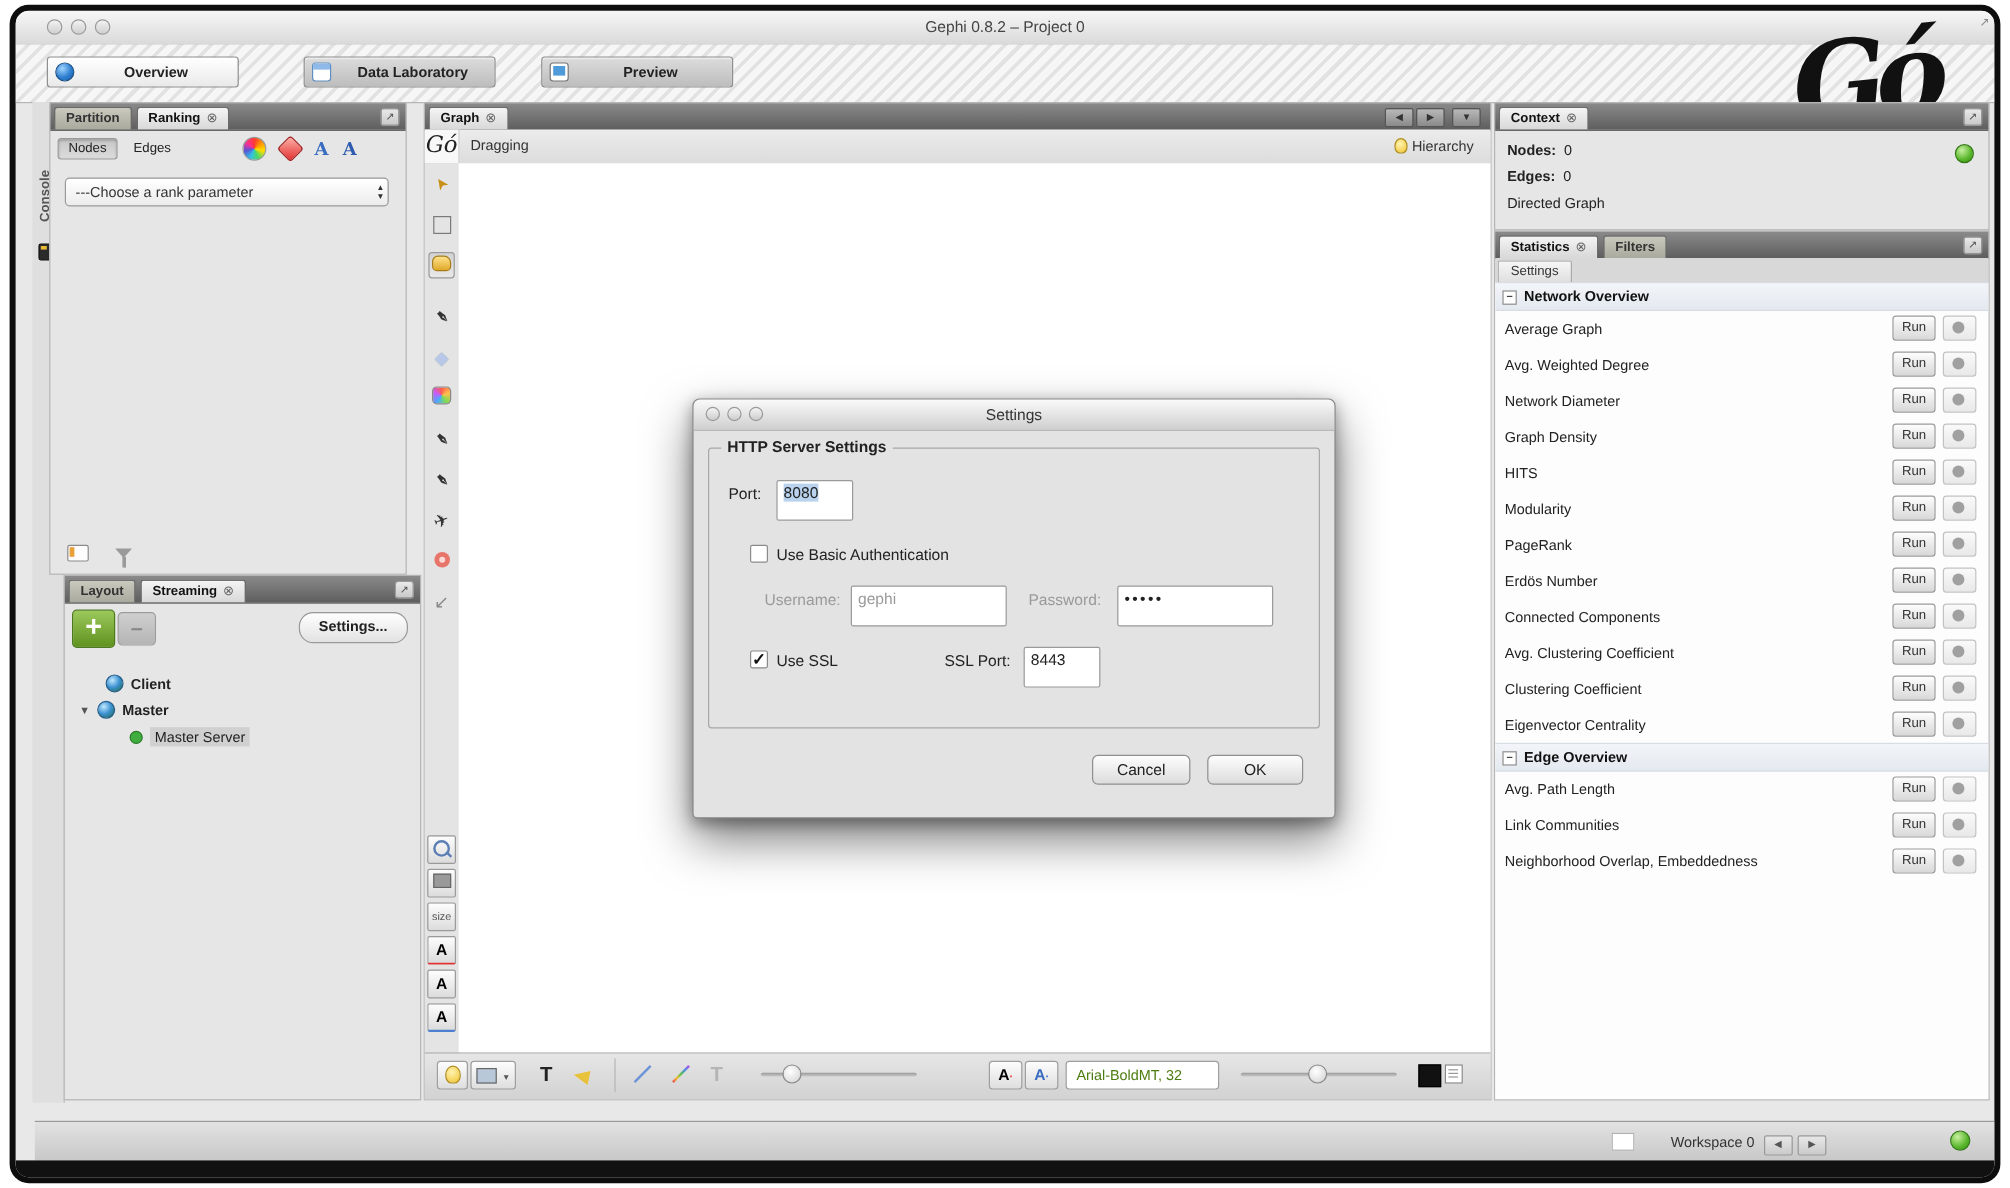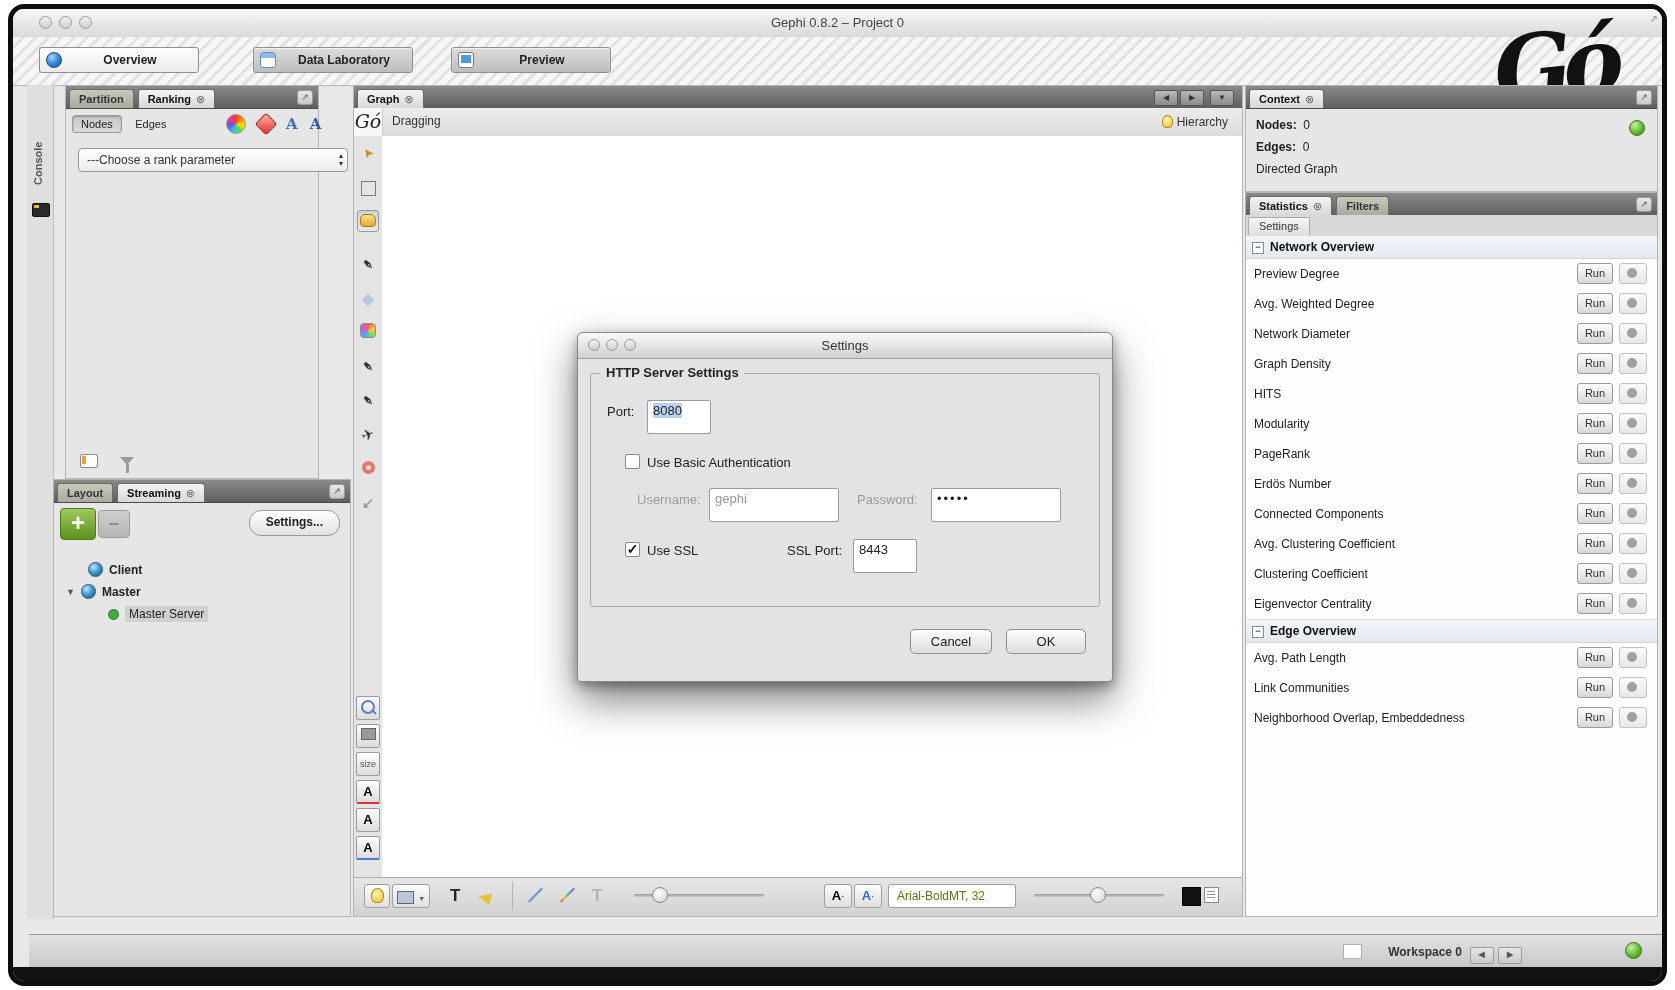--- a/index.html
+++ b/index.html
@@ -128,21 +128,21 @@
   .collapse-box{display:inline-block;width:10px;height:10px;border:1px solid #8a8a8a;background:#fff;font-size:9px;line-height:9px;text-align:center;color:#444;margin-right:6px;vertical-align:1px;}
   .stat-sec-title{display:inline;}
   .stat-row{position:relative;height:30px;font-size:12px;color:#222;}
   .stat-label{position:absolute;left:8px;top:8px;}
   .run-btn{position:absolute;right:44px;top:4px;width:34px;height:19px;border:1px solid #9a9a9a;border-radius:3px;
     background:linear-gradient(#fdfdfd,#d8d8d8);font-size:11px;color:#333;text-align:center;line-height:18px;}
   .info-btn{position:absolute;right:10px;top:4px;width:26px;height:19px;border:1px solid #c2c2c2;border-radius:3px;background:linear-gradient(#fafafa,#e8e8e8);}
   .info-dot{position:absolute;left:7px;top:4px;width:10px;height:10px;border-radius:50%;background:#a0a0a0;}
 
   
-  .statusbar{position:absolute;left:16px;right:0;height:32px;background:linear-gradient(#e2e2e2,#c8c8c8);border-top:1px solid #9a9a9a;font-weight:bold;}
+  .statusbar{position:absolute;left:16px;right:0;height:32px;background:linear-gradient(#e2e2e2,#c8c8c8);border-top:1px solid #9a9a9a;}
   .ws-sq{position:absolute;width:17px;height:13px;background:#fff;border:1px solid #b0b0b0;}
   .navbtn{display:inline-block;width:22px;height:15px;border:1px solid #999;background:linear-gradient(#e8e8e8,#cacaca);
     font-size:8px;color:#555;text-align:center;line-height:14px;border-radius:2px;}
 
   
   .dialog{position:absolute;background:#e3e3e3;border:1px solid #888;border-radius:6px 6px 4px 4px;
     box-shadow:0 18px 40px rgba(0,0,0,.5),0 4px 12px rgba(0,0,0,.35);}
   .dlg-title{position:absolute;left:0;top:0;right:0;height:25px;border-radius:6px 6px 0 0;
     background:linear-gradient(#fafafa,#cfcfcf);border-bottom:1px solid #9e9e9e;}
   .dlg-tl{position:absolute;top:6px;width:12px;height:12px;border-radius:50%;background:linear-gradient(#f4f4f4,#cdcdcd);border:1px solid #9a9a9a;box-sizing:border-box;}
@@ -188,21 +188,21 @@
     </div>
     <div class="biglogo">Gó</div>
     <div class="abs" style="right:4px;top:-24px;font-size:10px;color:#888">↗</div>
   </div>
 
   <div class="console-strip">
     <div class="console-vtext">Console</div>
     <div class="console-ic"></div>
   </div>
 
-  <div class="panel" style="left:52px;top:76px;width:254px;height:394px">
+  <div class="panel" style="left:28px;top:76px;width:298px;height:394px">
     <div class="tabbar" style="left:0;top:0;right:0">
       <div class="tab"><span>Partition</span></div>
       <div class="tab active"><span>Ranking</span><span class="close">⊗</span></div>
       <div class="floatic">↗</div>
     </div>
     <div class="abs" style="left:6px;top:28px">
       <span class="smallbtn pressed">Nodes</span>
       <span class="smallbtn" style="border-color:transparent;background:none">Edges</span>
     </div>
     <div class="abs" style="left:160px;top:28px;display:flex;gap:12px;align-items:center">
@@ -332,21 +332,21 @@
       <div class="tab active"><span>Statistics</span><span class="close">⊗</span></div>
       <div class="tab"><span>Filters</span></div>
       <div class="floatic">↗</div>
     </div>
     <div class="abs" style="left:0;top:22px;right:0;height:20px;background:#d8d8d8;border-bottom:1px solid #b5b5b5">
       <div class="subtab" style="left:2px;top:2px">Settings</div>
     </div>
     <div class="statlist" style="left:0;top:42px;right:0;bottom:0">
           <div class="stat-section"><span class="collapse-box">−</span><span class="stat-sec-title">Network Overview</span></div>
           <div class="stat-row">
-            <span class="stat-label">Preview Degree</span>
+            <span class="stat-label">Average Graph</span>
             <span class="run-btn">Run</span>
             <span class="info-btn">
               <span class="info-dot"></span>
             </span>
           </div>
           <div class="stat-row">
             <span class="stat-label">Avg. Weighted Degree</span>
             <span class="run-btn">Run</span>
             <span class="info-btn">
               <span class="info-dot"></span>

